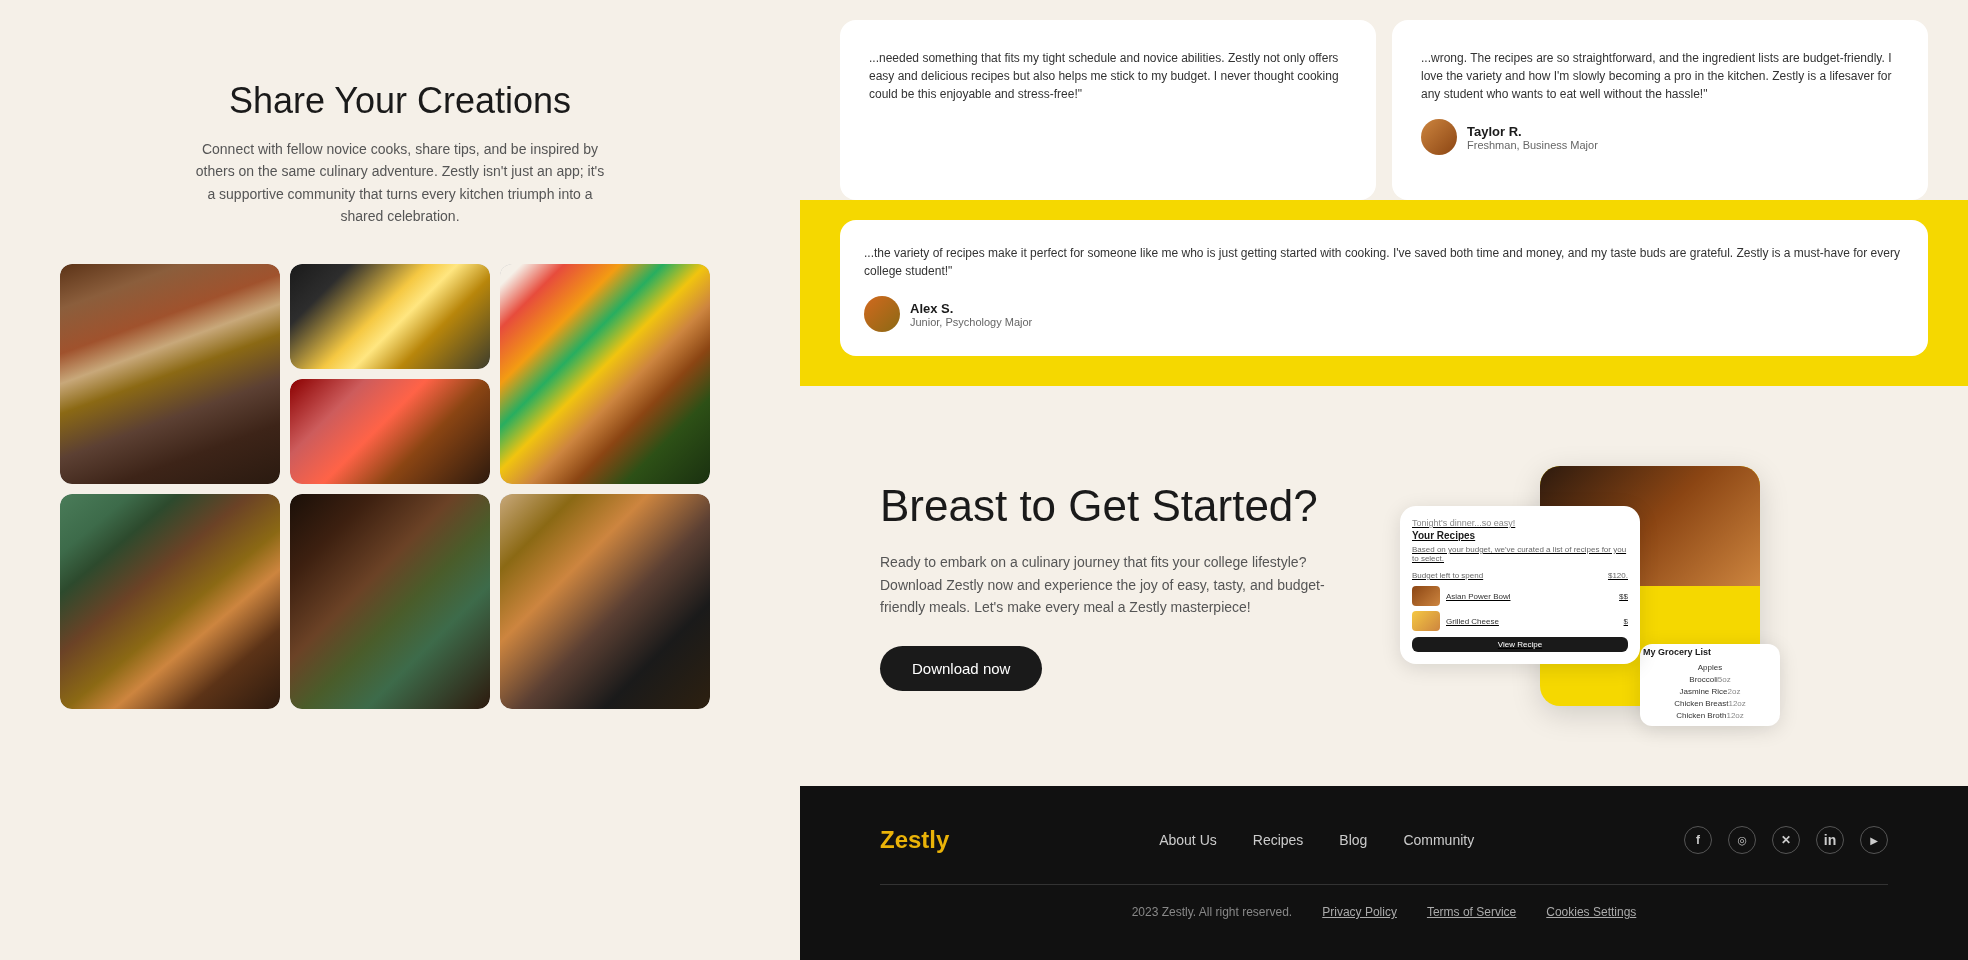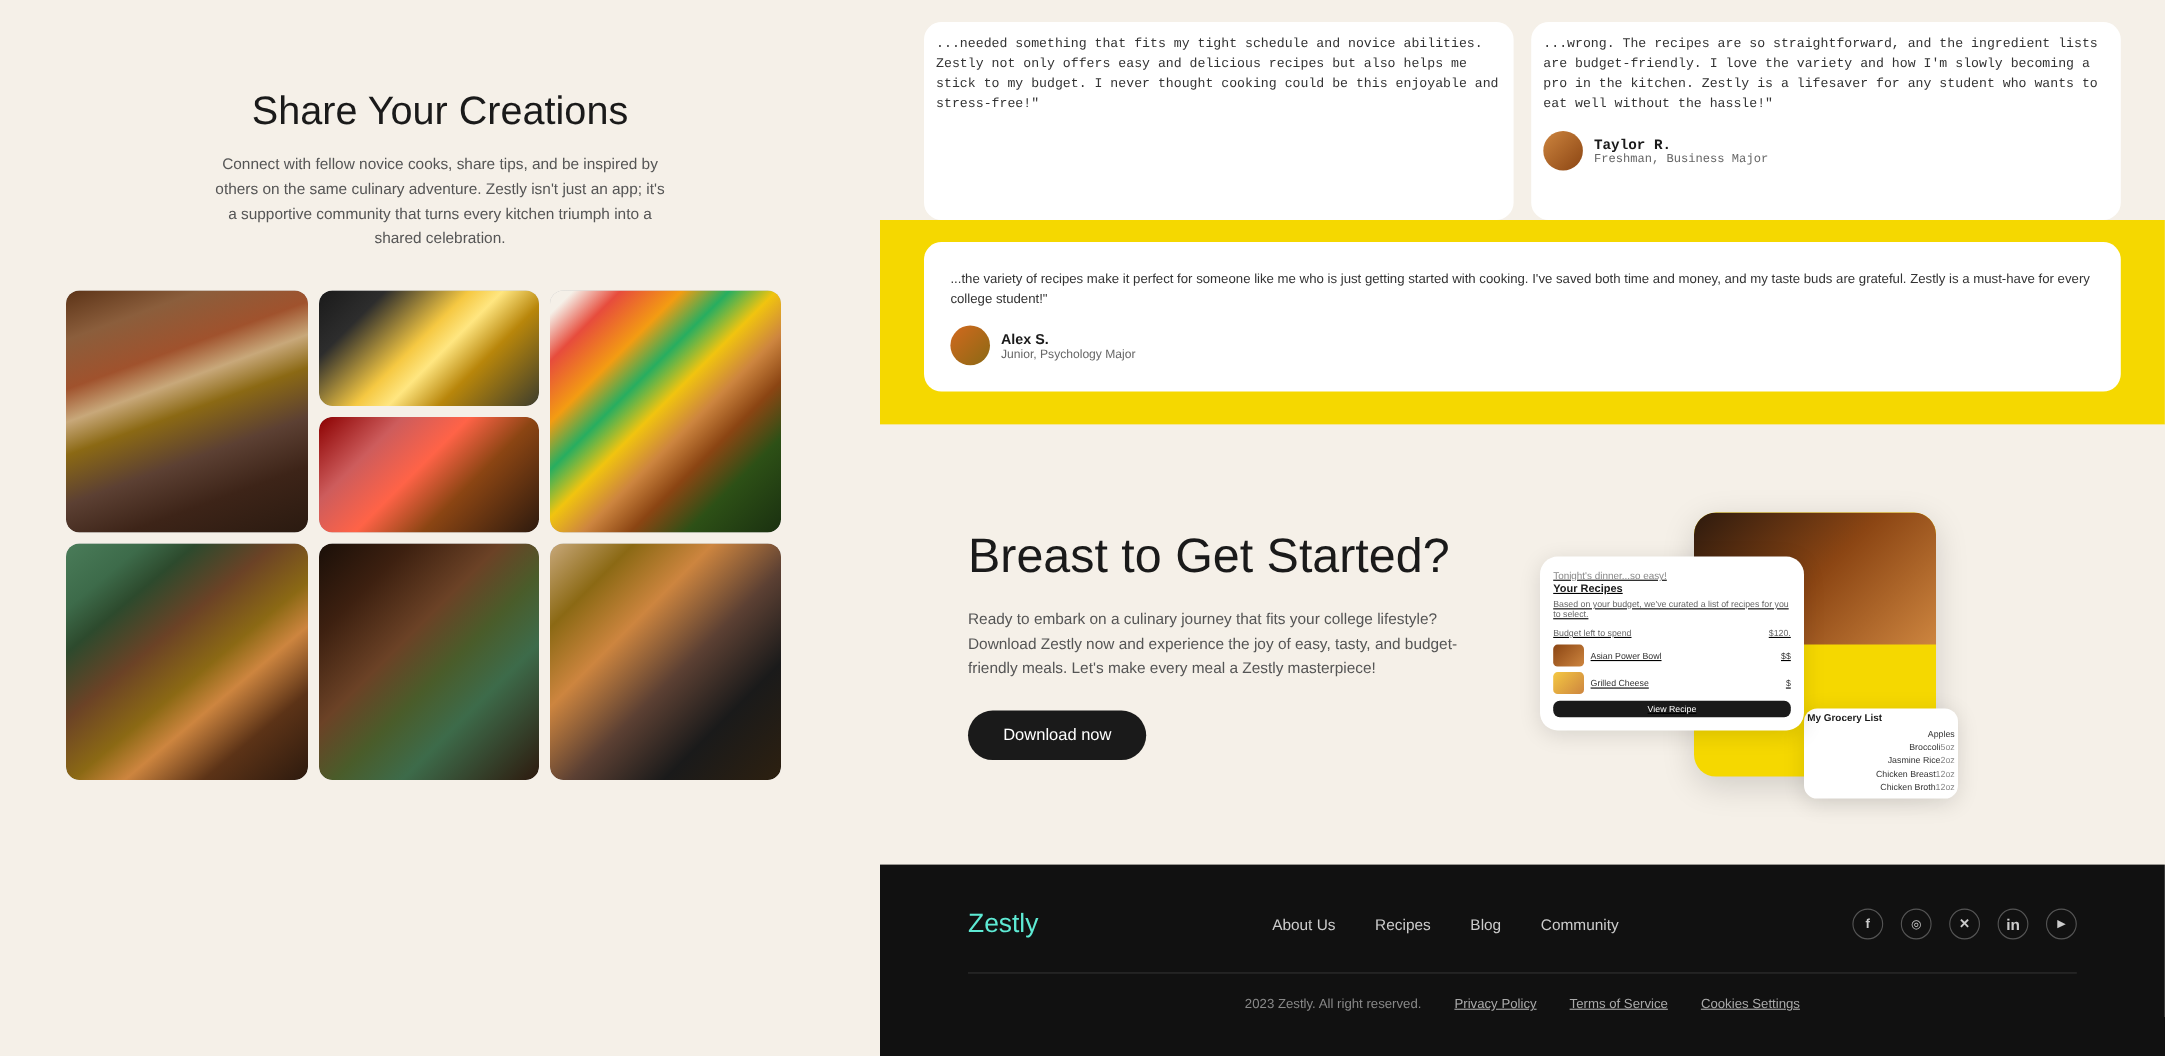--- a/index.html
+++ b/index.html
@@ -90,24 +90,23 @@
     .right-section {
       position: absolute;
       left: 800px; top: 0;
       width: 1168px;
       min-height: 960px;
     }
 
     .testimonial-card {
       background: #fff;
       border-radius: 16px;
-      padding: 11px;
+      padding: 29px;
       flex: 1;
       min-height: 180px;
-      font-family: Liberation Mono, monospace;
     }
 
     .yellow-testimonial-card {
       background: #fff;
       border-radius: 16px;
       padding: 24px;
     }
 
     .testimonial-text {
       font-size: 12px;
@@ -297,21 +296,21 @@
       font-size: 9px;
       font-weight: 700;
       color: #1a1a1a;
       margin-bottom: 6px;
     }
 
     .grocery-item {
       font-size: 8px;
       color: #333;
       display: flex;
-      justify-content: flex-end;
+      justify-content: center;
       margin-bottom: 3px;
     }
 
     .grocery-qty {
       color: #888;
     }
 
     
     .footer {
       background: #111;
@@ -322,22 +321,22 @@
 
     .footer-top {
       display: flex;
       align-items: center;
       justify-content: space-between;
       margin-bottom: 30px;
     }
 
     .footer-logo {
       font-size: 24px;
-      font-weight: 400;
-      color: #5eead4;
+      font-weight: 700;
+      color: #eab308;
     }
 
     .footer-nav {
       display: flex;
       gap: 36px;
     }
 
     .footer-nav-link {
       color: #ccc;
       font-size: 14px;

